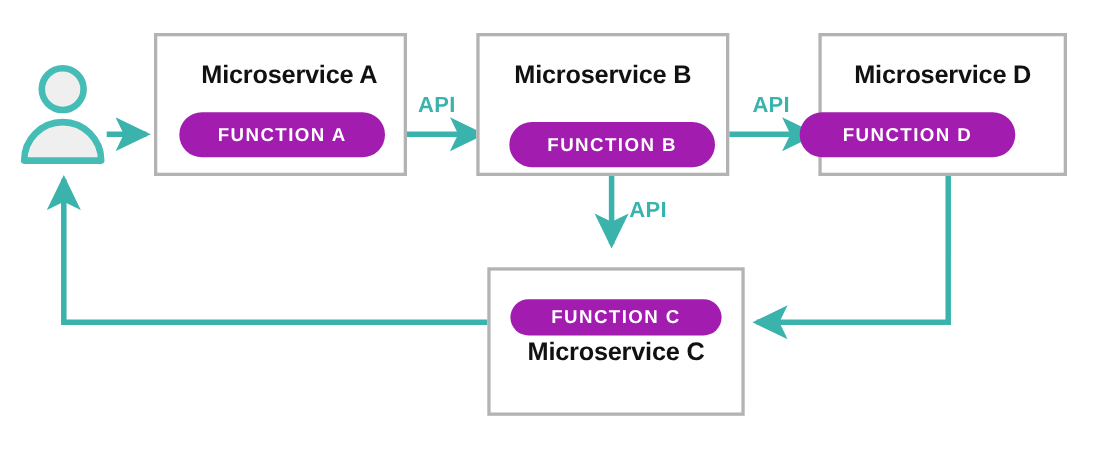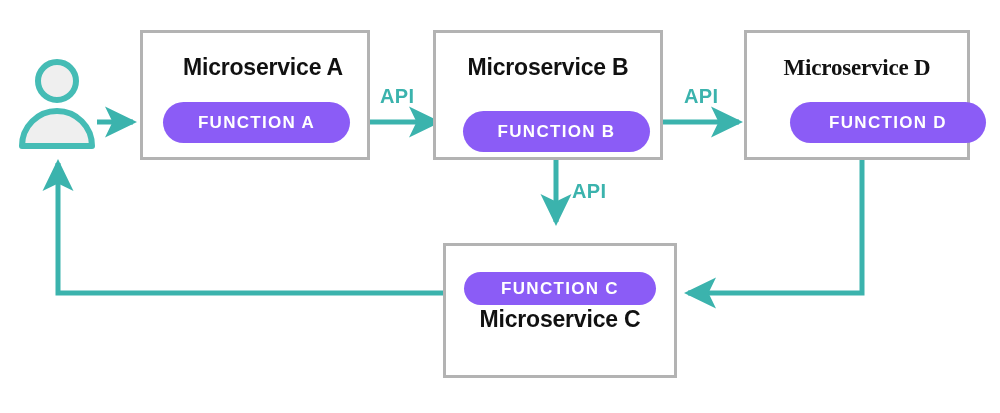--- a/index.html
+++ b/index.html
@@ -39,21 +39,21 @@
     font-size: 23px;
     font-weight: bold;
     color: #111111;
     letter-spacing: -0.2px;
     white-space: nowrap;
     line-height: 1;
   }
   .fn-pill {
     position: absolute;
     box-sizing: border-box;
-    background: #8b5cf6;
+    background: #a21caf;
     border-radius: 999px;
     display: flex;
     align-items: center;
     justify-content: center;
     color: #ffffff;
     font-size: 17px;
     font-weight: bold;
     letter-spacing: 1.3px;
     white-space: nowrap;
     z-index: 3;
@@ -127,24 +127,24 @@
     <span>FUNCTION A</span>
   </div>
 
   <div class="service-box" style="left:433px; top:30px; width:230px; height:130px;">
     <div class="service-title" style="margin-top:23px;">Microservice B</div>
   </div>
   <div class="fn-pill" style="left:463px; top:111px; width:187px; height:41px;">
     <span>FUNCTION B</span>
   </div>
 
-  <div class="service-box" style="left:744px; top:30px; width:226px; height:130px;font-family:Liberation Serif, serif;">
+  <div class="service-box" style="left:744px; top:30px; width:226px; height:130px;">
     <div class="service-title" style="margin-top:23px;">Microservice D</div>
   </div>
-  <div class="fn-pill" style="left:790px; top:102px; width:196px; height:41px;">
+  <div class="fn-pill" style="left:727px; top:102px; width:196px; height:41px;">
     <span>FUNCTION D</span>
   </div>
 
   <div class="service-box" style="left:443px; top:243px; width:234px; height:135px; justify-content:flex-end;">
     <div class="service-title" style="margin-bottom:44px;">Microservice C</div>
   </div>
   <div class="fn-pill" style="left:464px; top:272px; width:192px; height:33px;">
     <span>FUNCTION C</span>
   </div>
 

